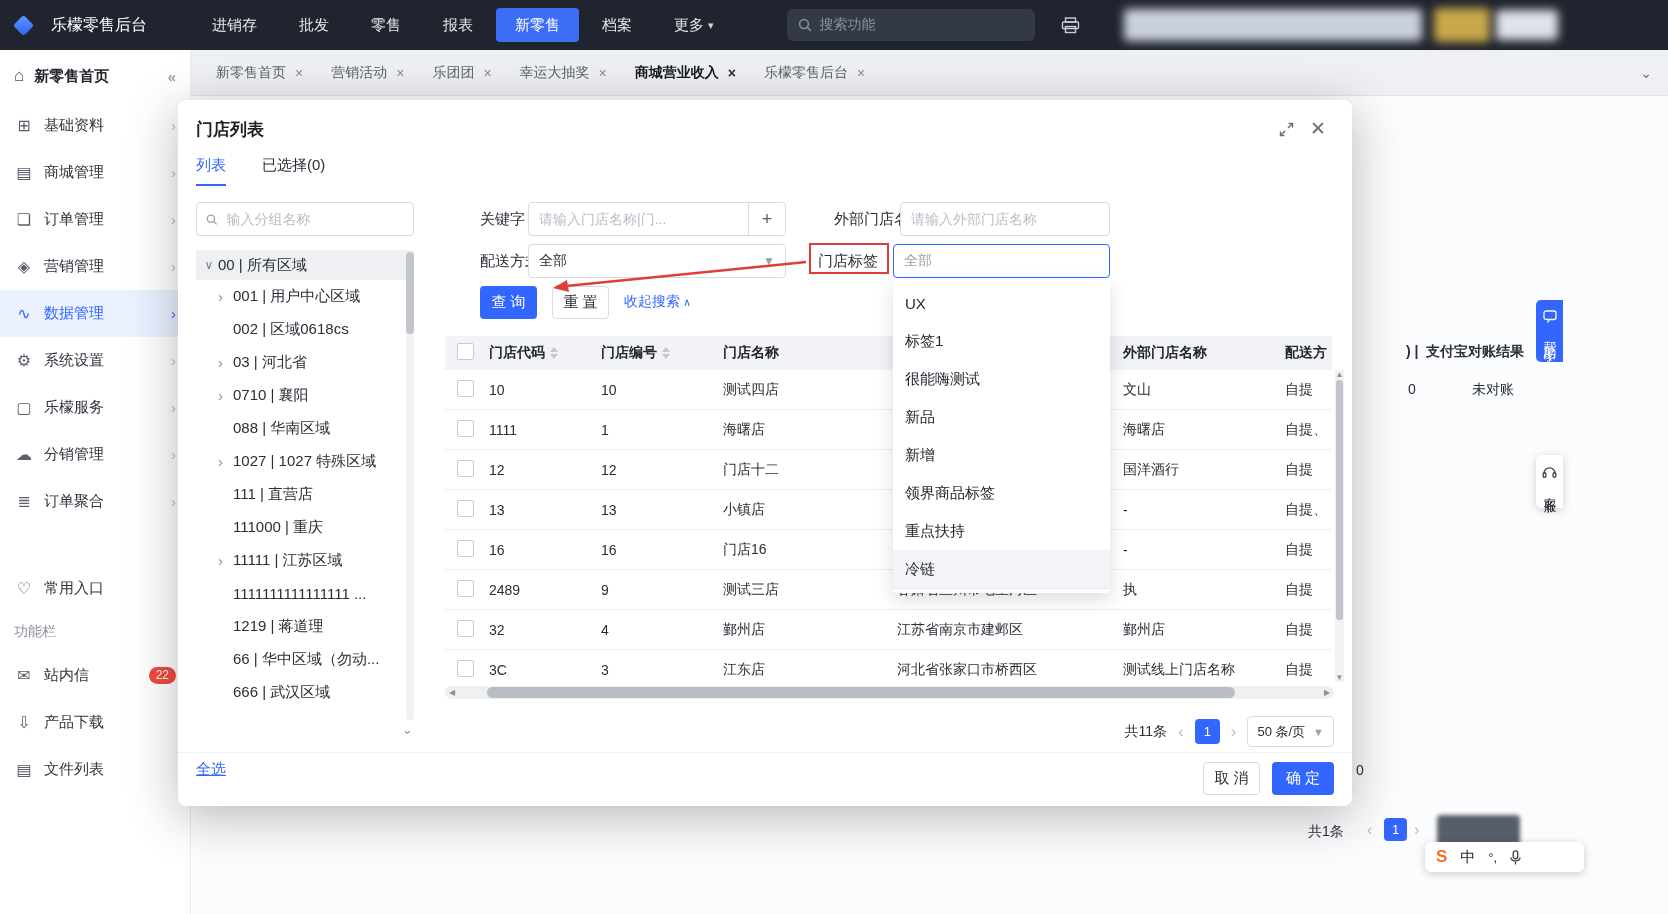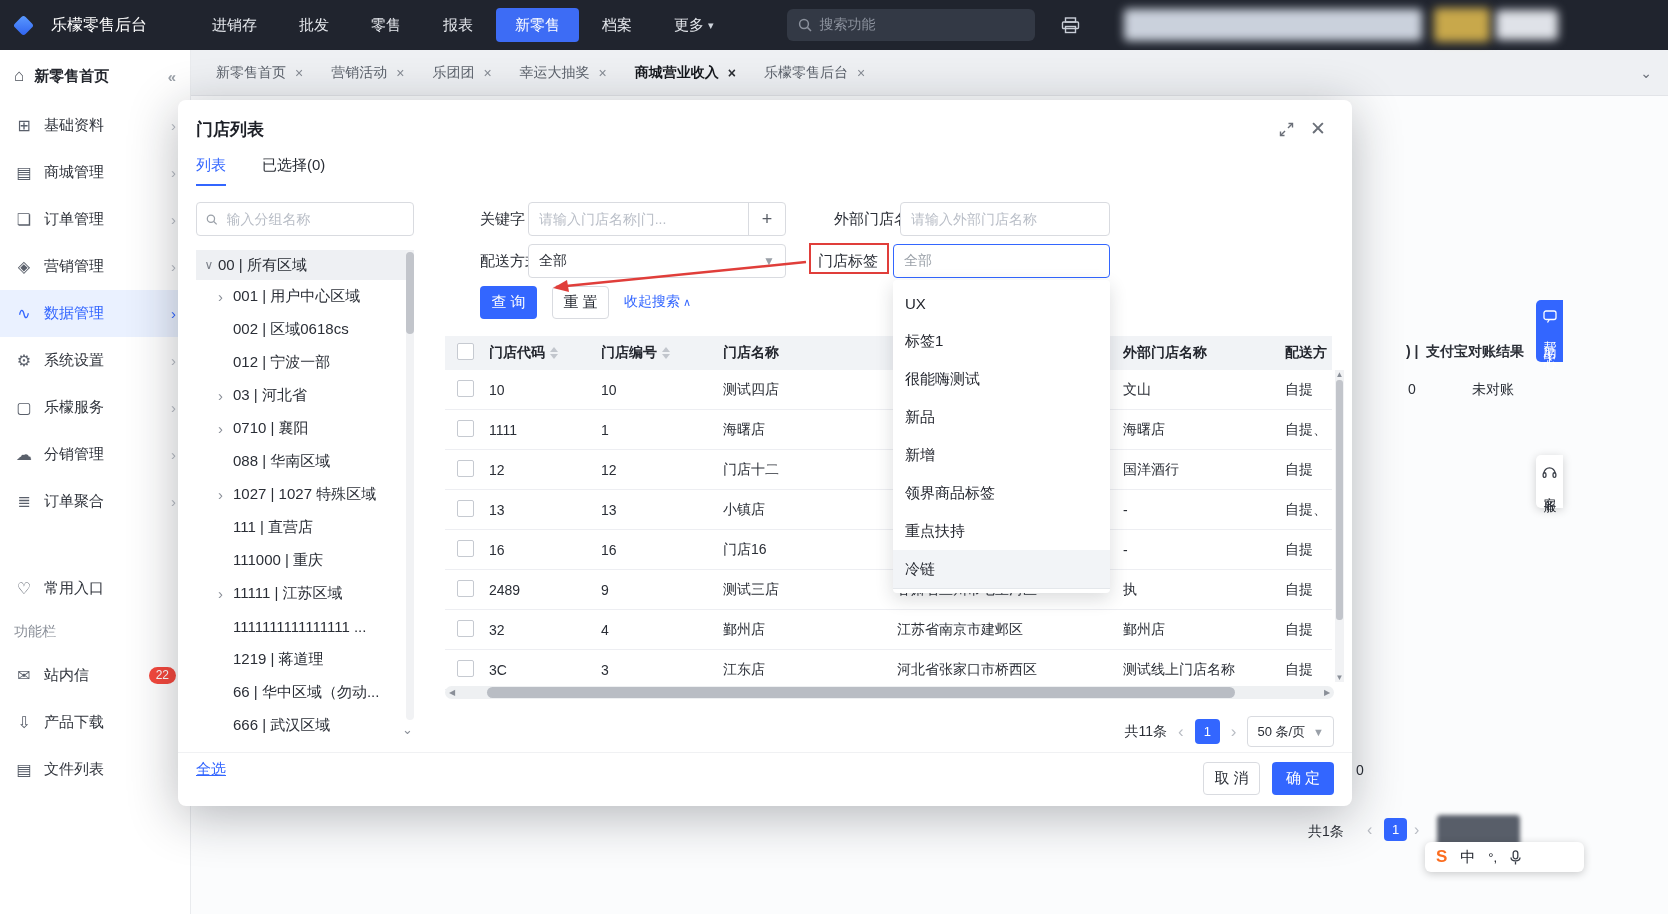--- a/index.html
+++ b/index.html
@@ -367,24 +367,20 @@
         <span class="root-caret">∨</span>
         <span>00 | 所有区域</span>
       </div>
       <div class="tree-node">
           <span class="caret-slot"><span>›</span></span>
           <span class="node-label">001 | 用户中心区域</span>
         </div>
         <div class="tree-node">
           <span class="caret-slot"></span>
           <span class="node-label">002 | 区域0618cs</span>
-        </div>
-        <div class="tree-node">
-          <span class="caret-slot"></span>
-          <span class="node-label">012 | 宁波一部</span>
         </div>
         <div class="tree-node">
           <span class="caret-slot"><span>›</span></span>
           <span class="node-label">03 | 河北省</span>
         </div>
         <div class="tree-node">
           <span class="caret-slot"><span>›</span></span>
           <span class="node-label">0710 | 襄阳</span>
         </div>
         <div class="tree-node">

